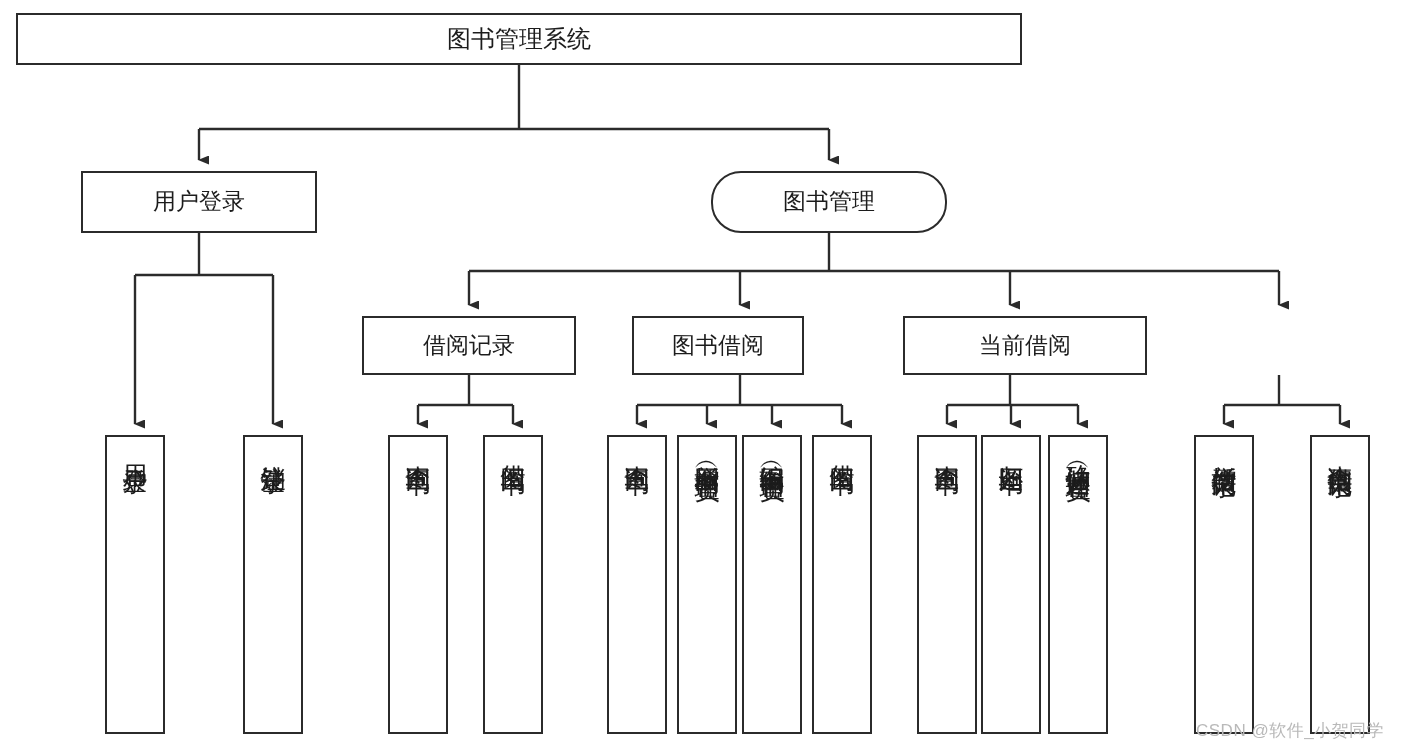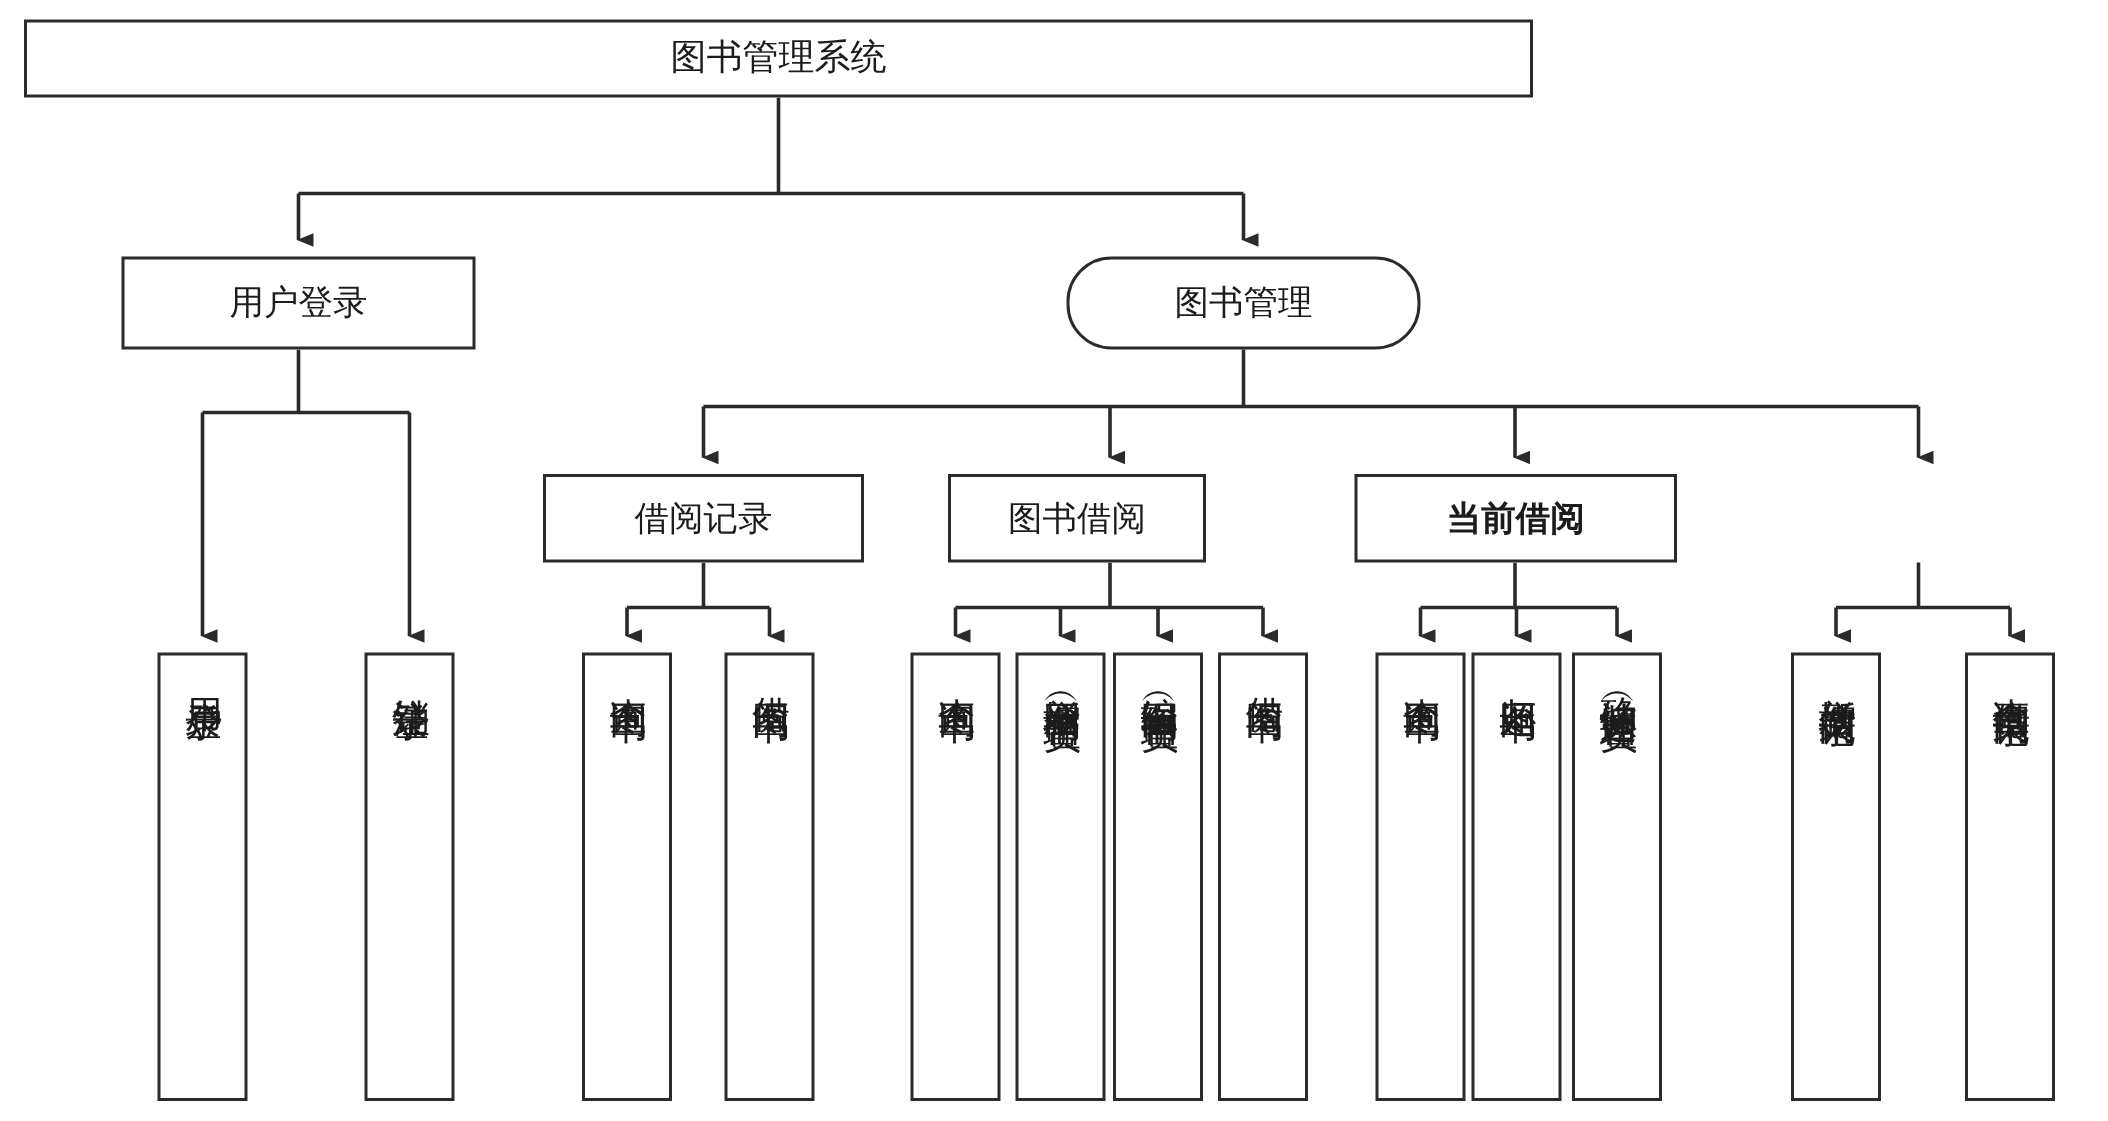--- a/index.html
+++ b/index.html
@@ -153,21 +153,21 @@
   <div class="node horiz" style="left: 711px; top: 171px; width: 236px; height: 62px; border-radius: 30px;">
     <span class="node-label">图书管理</span>
   </div>
 
   <div class="node horiz" style="left: 362px; top: 316px; width: 214px; height: 59px;">
     <span class="node-label">借阅记录</span>
   </div>
   <div class="node horiz" style="left: 632px; top: 316px; width: 172px; height: 59px;">
     <span class="node-label">图书借阅</span>
   </div>
-  <div class="node horiz" style="left: 903px; top: 316px; width: 215px; height: 59px; font-weight: bold;">
+  <div class="node horiz" style="left: 903px; top: 316px; width: 244px; height: 59px;">
     <span class="node-label">当前借阅</span>
   </div>
 
   <div class="node vert" style="left: 105px; top: 435px; width: 60px; height: 299px;">
     <span class="node-label">用户登录</span>
   </div>
   <div class="node vert" style="left: 243px; top: 435px; width: 60px; height: 299px;">
     <span class="node-label">注销登录</span>
   </div>
   <div class="node vert" style="left: 388px; top: 435px; width: 60px; height: 299px;">
@@ -197,14 +197,15 @@
   <div class="node vert" style="left: 1048px; top: 435px; width: 60px; height: 299px;">
     <span class="node-label">确认归还（管理员）</span>
   </div>
   <div class="node vert" style="left: 1194px; top: 435px; width: 60px; height: 299px;">
     <span class="node-label">新增借阅记录</span>
   </div>
   <div class="node vert" style="left: 1310px; top: 435px; width: 60px; height: 299px;">
     <span class="node-label">查询借阅记录</span>
   </div>
 
+  <div class="watermark" style="left: 1196px; top: 719px; color: rgb(185, 185, 185);">CSDN @软件_小贺同学</div>
 
 </div>
 
 </body></html>

